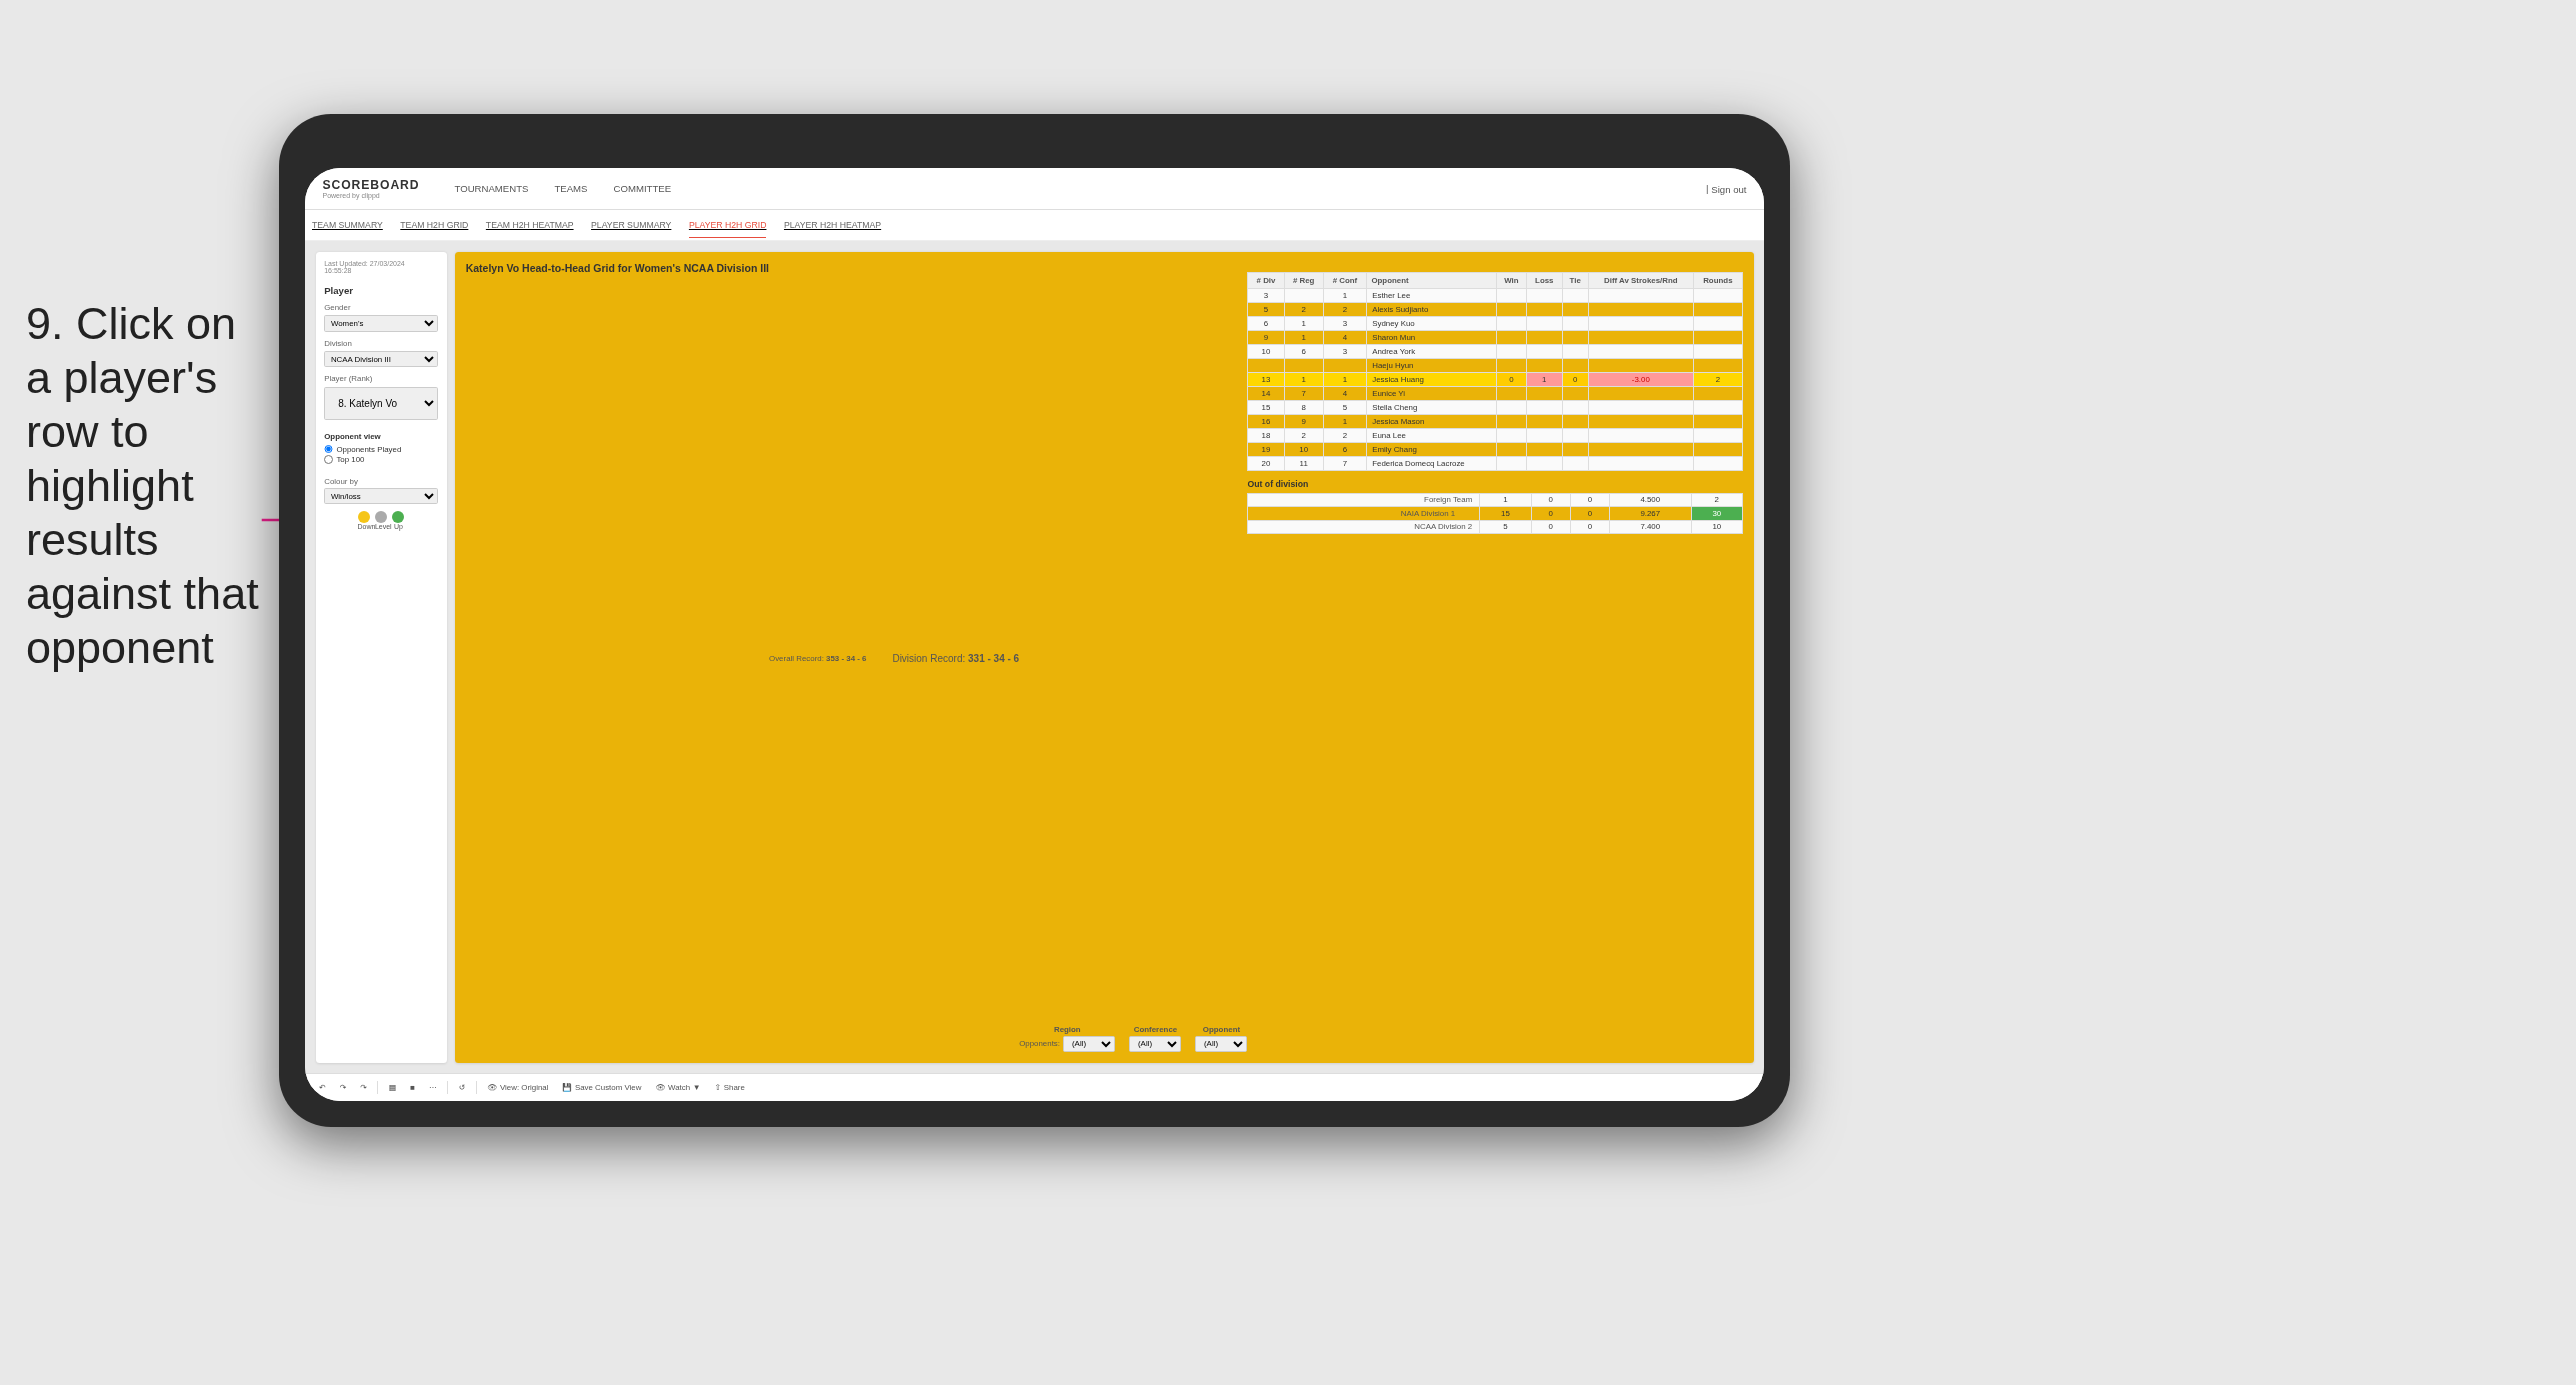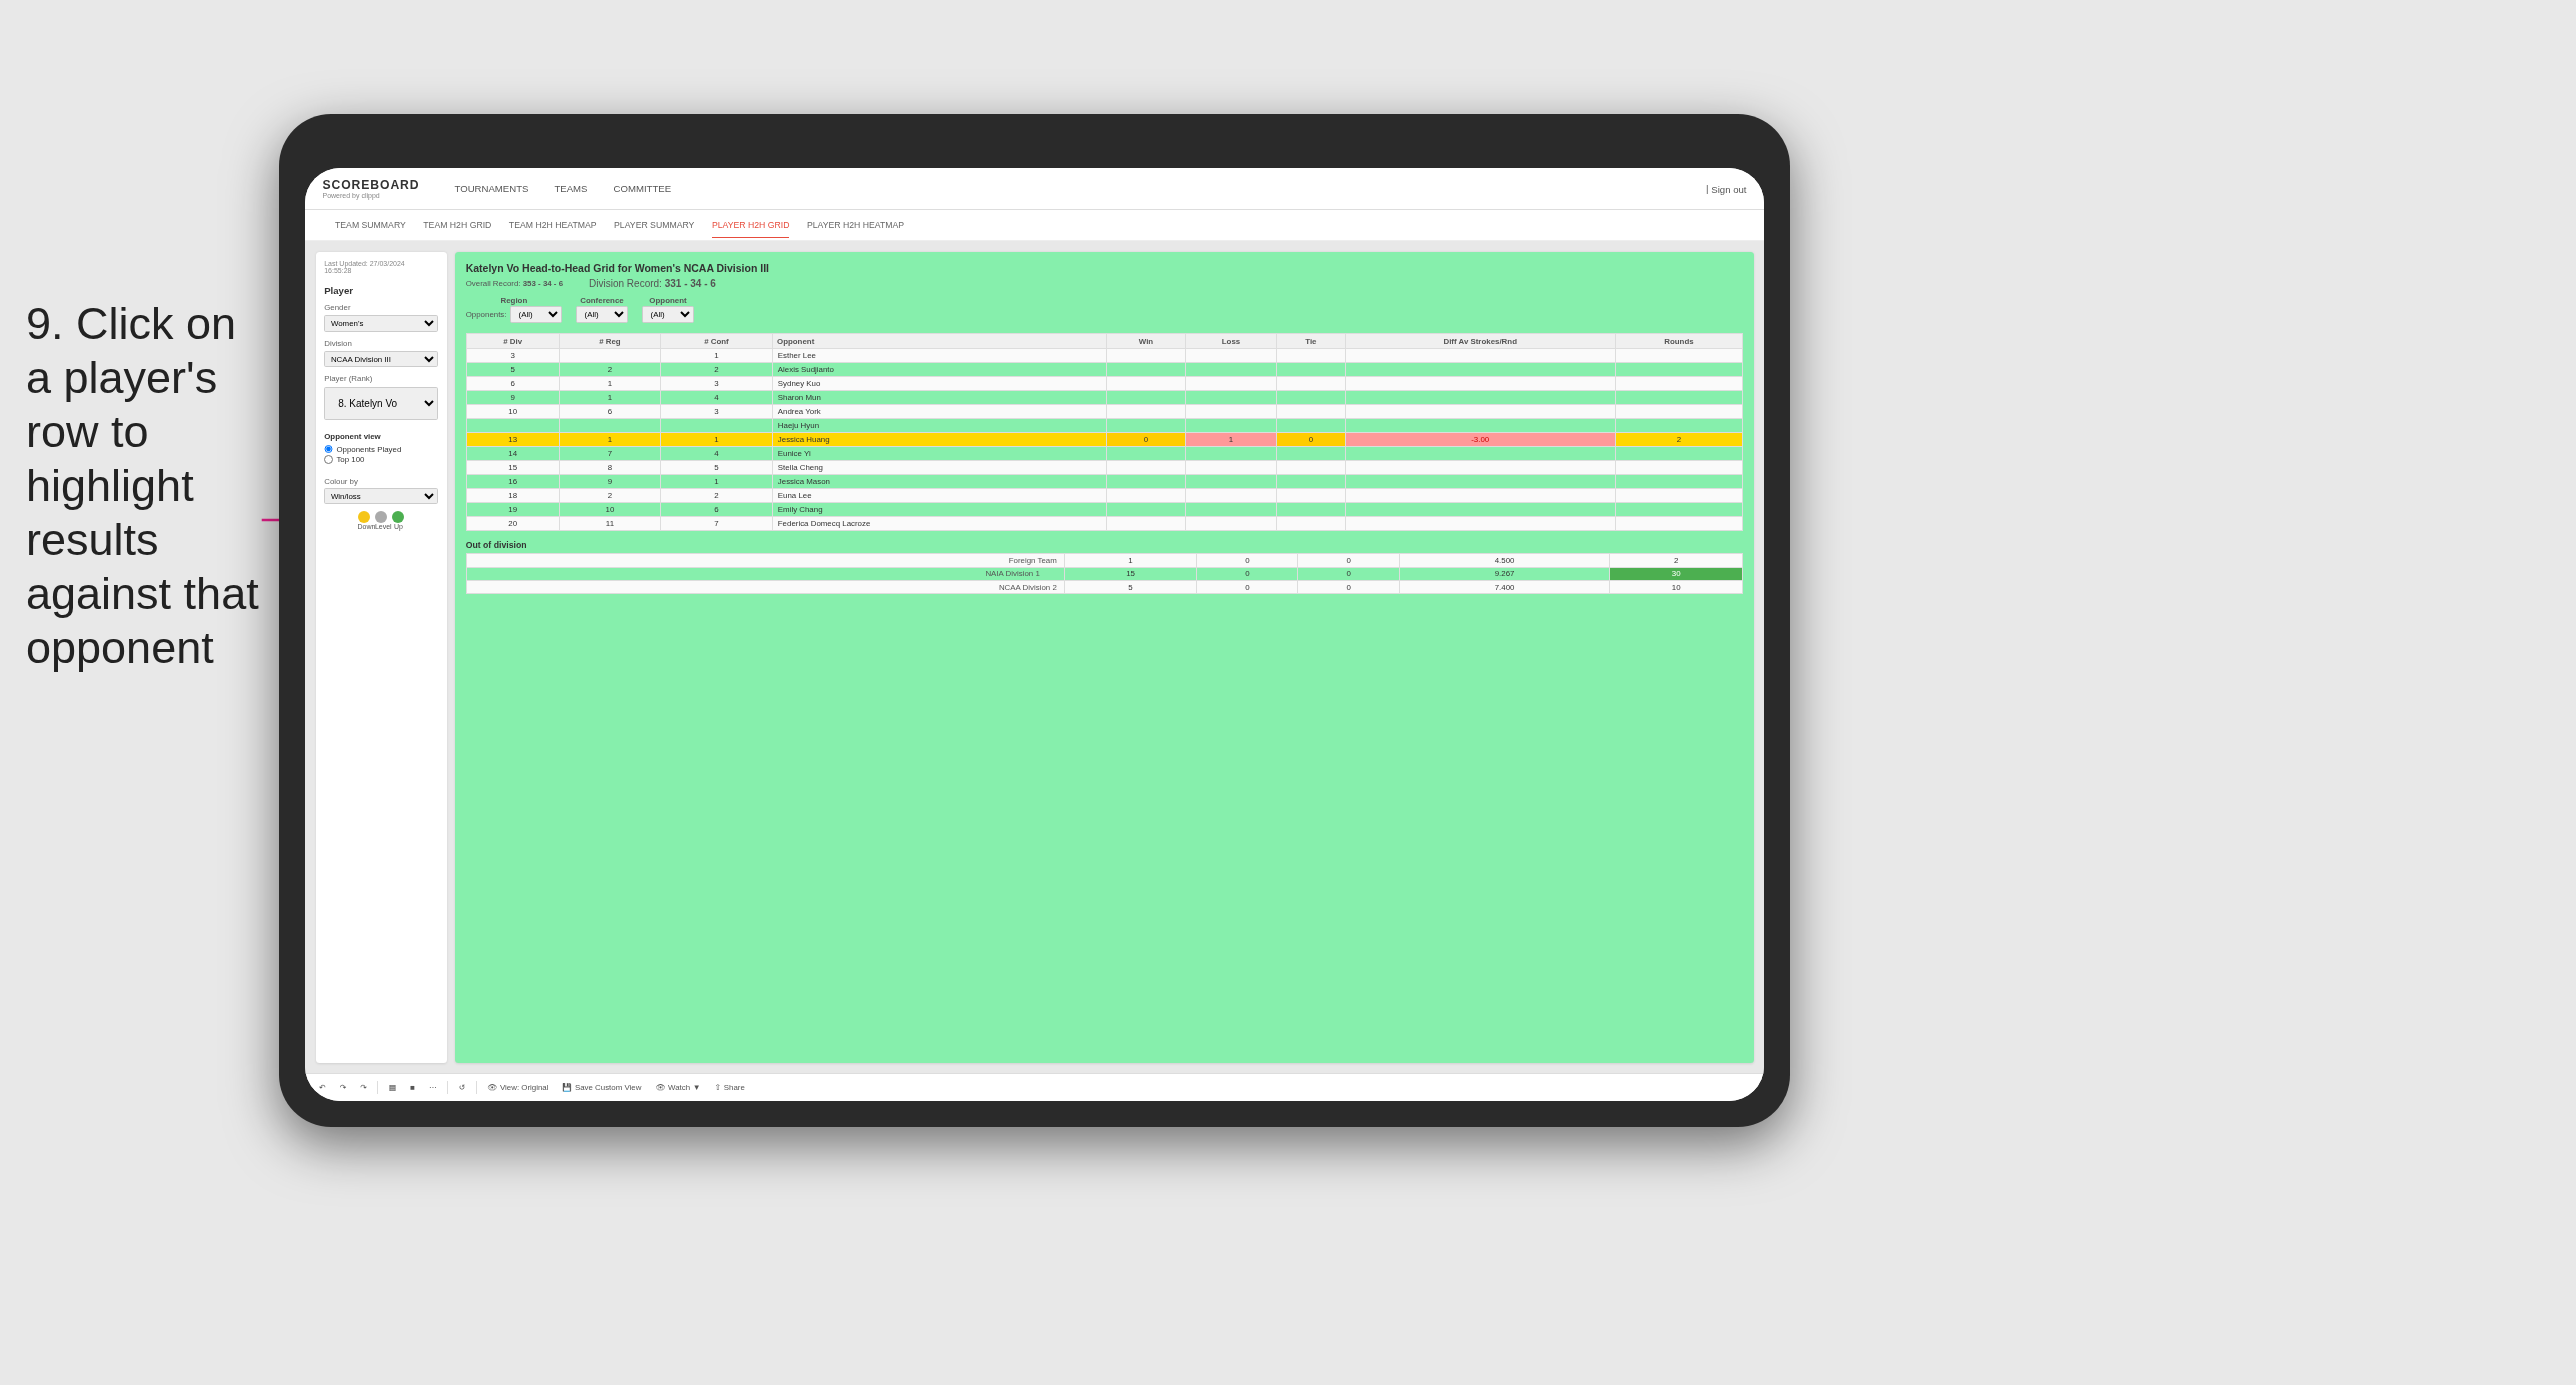--- a/index.html
+++ b/index.html
@@ -83,22 +83,23 @@
       color: #555;
     }
 
     
     .sub-nav {
       display: flex;
       align-items: center;
       height: 31px;
       background: #fff;
       border-bottom: 1.7px solid #eee;
-      padding: 0 30px;
+      padding: 0 7px;
       gap: 17.5px;
+      text-decoration: underline;
     }
 
     .sub-nav-item {
       font-size: 8.7px;
       color: #666;
       cursor: pointer;
       padding: 7px 0;
       white-space: nowrap;
     }
 
@@ -293,21 +294,21 @@
             <div style="width:12.2px; height:12.2px; border-radius:50%; background:#4caf50;"></div>
           </div>
           <div style="display:flex; gap:5.2px; justify-content:center;">
             <span style="font-size:7px; color:#555; width:12.2px; text-align:center;">Down</span>
             <span style="font-size:7px; color:#555; width:12.2px; text-align:center;">Level</span>
             <span style="font-size:7px; color:#555; width:12.2px; text-align:center;">Up</span>
           </div>
         </div>
       </div>
 
-      <div style="flex:1; background:#86efac; border-radius:3.5px; padding:10.5px; box-shadow:0 0.9px 2.6px rgba(0,0,0,0.1); overflow:hidden; display:flex; flex-direction:column;">
+      <div style="flex:1; background:#eab308; border-radius:3.5px; padding:10.5px; box-shadow:0 0.9px 2.6px rgba(0,0,0,0.1); overflow:hidden; display:flex; flex-direction:row;">
 
         <div style="font-size:10.5px; font-weight:bold; color:#333;">Katelyn Vo Head-to-Head Grid for Women's NCAA Division III</div>
 
         <div style="display:flex; gap:26px; margin-top:3.5px;align-items:center;">
           <div style="font-size:7.9px; color:#555;">
             <span>Overall Record:</span>
             <strong>353 - 34 - 6</strong>
           </div>
           <div style="font-size:10px; color:#555;">
             <span>Division Record:</span>

